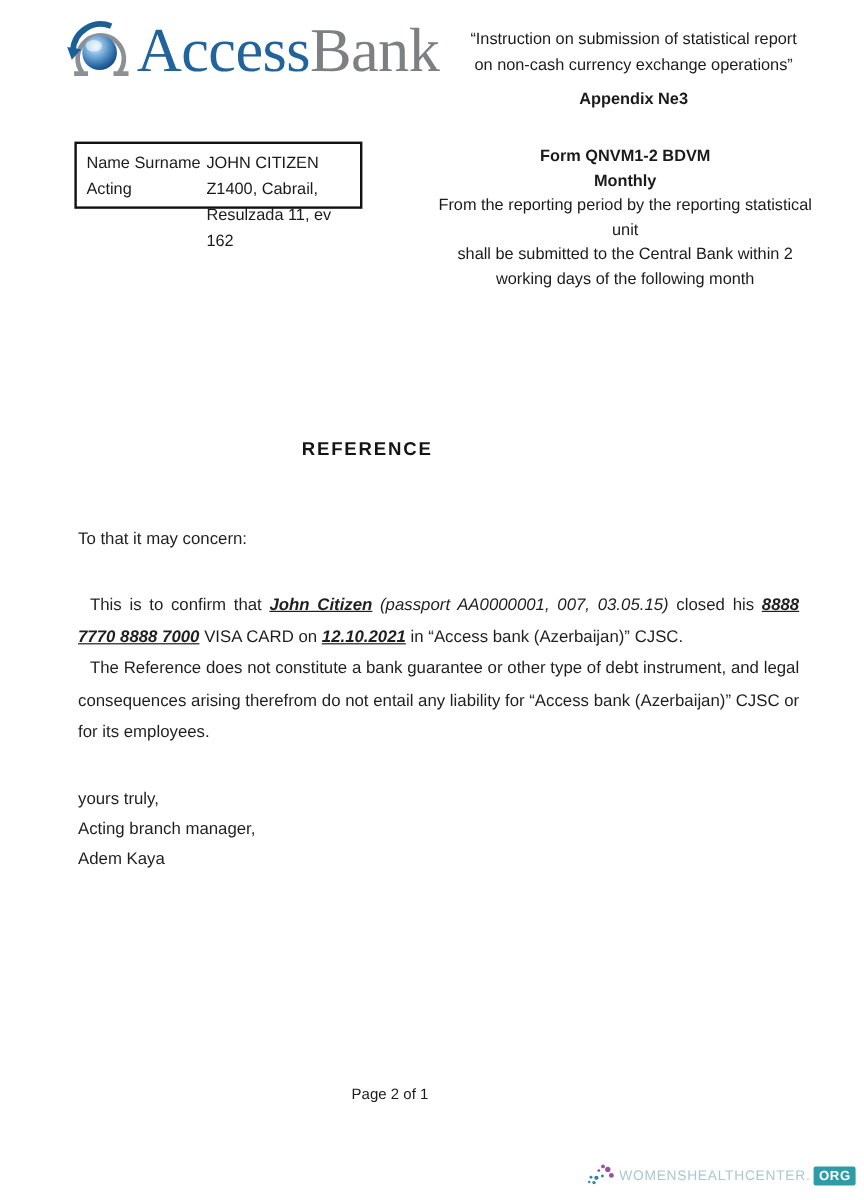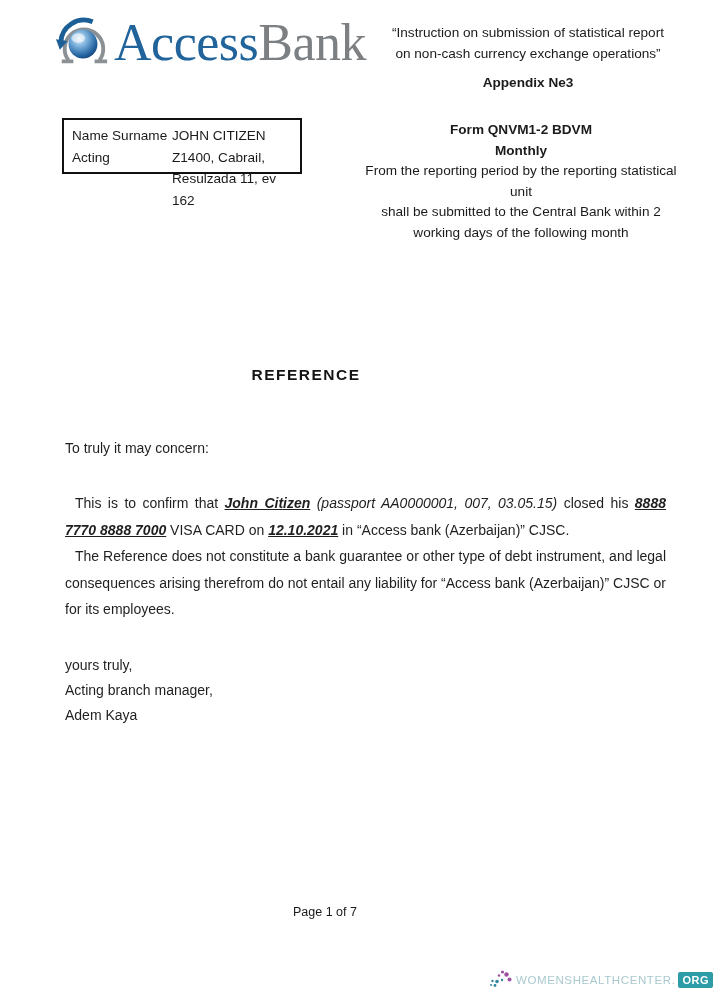--- a/index.html
+++ b/index.html
@@ -151,34 +151,34 @@
   <div class="form-block">
     <div class="bold">Form QNVM1-2 BDVM</div>
     <div class="bold">Monthly</div>
     <div>From the reporting period by the reporting statistical unit</div>
     <div>shall be submitted to the Central Bank within 2 working days of the following month</div>
   </div>
 
   <div class="reference-title">REFERENCE</div>
 
   <div class="letter-body">
-    <div class="salutation">To truly it may concern:</div>
+    <div class="salutation">To that it may concern:</div>
 
     <p class="para first"><span>This is to confirm that </span><span class="biu">John Citizen</span><span class="ital"> (passport AA0000001, 007, 03.05.15)</span><span> closed his </span><span class="biu">8888 7770 8888 7000</span><span> VISA CARD on </span><span class="biu">12.10.2021</span><span> in “Access bank (Azerbaijan)” CJSC.</span></p>
 
     <p class="para">The Reference does not constitute a bank guarantee or other type of debt instrument, and legal consequences arising therefrom do not entail any liability for “Access bank (Azerbaijan)” CJSC or for its employees.</p>
 
     <div class="closing-block">
       <div class="closing-line">yours truly,</div>
       <div class="closing-line">Acting branch manager,</div>
       <div class="closing-line">Adem Kaya</div>
     </div>
   </div>
 
-  <div class="page-footer">Page 1 of 7</div>
+  <div class="page-footer">Page 2 of 1</div>
 
   <div class="watermark">
     <svg class="wm-dots" viewBox="0 0 24 22">
       <circle cx="13.5" cy="3" r="1.6" fill="#9b4f9e"></circle>
       <circle cx="17.5" cy="5.5" r="2.2" fill="#9b4f9e"></circle>
       <circle cx="10" cy="6.5" r="1.2" fill="#9b4f9e"></circle>
       <circle cx="20.5" cy="10.5" r="2.0" fill="#9b4f9e"></circle>
       <circle cx="13" cy="11" r="1.2" fill="#2e86a0"></circle>
       <circle cx="8" cy="12.5" r="1.8" fill="#2e86a0"></circle>
       <circle cx="3.5" cy="12" r="1.2" fill="#2e86a0"></circle>

